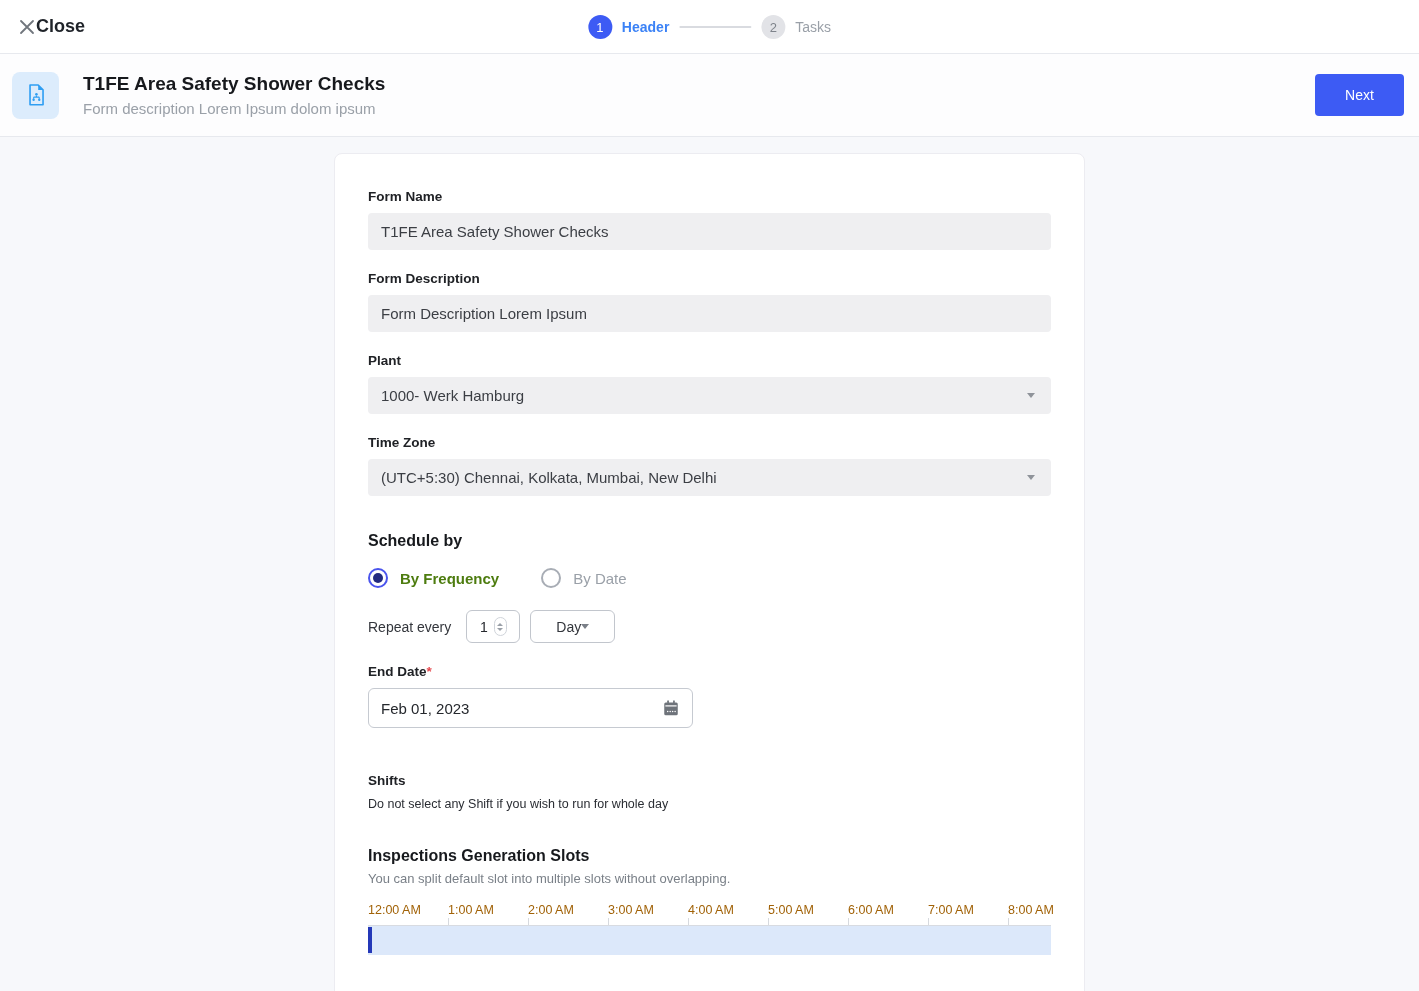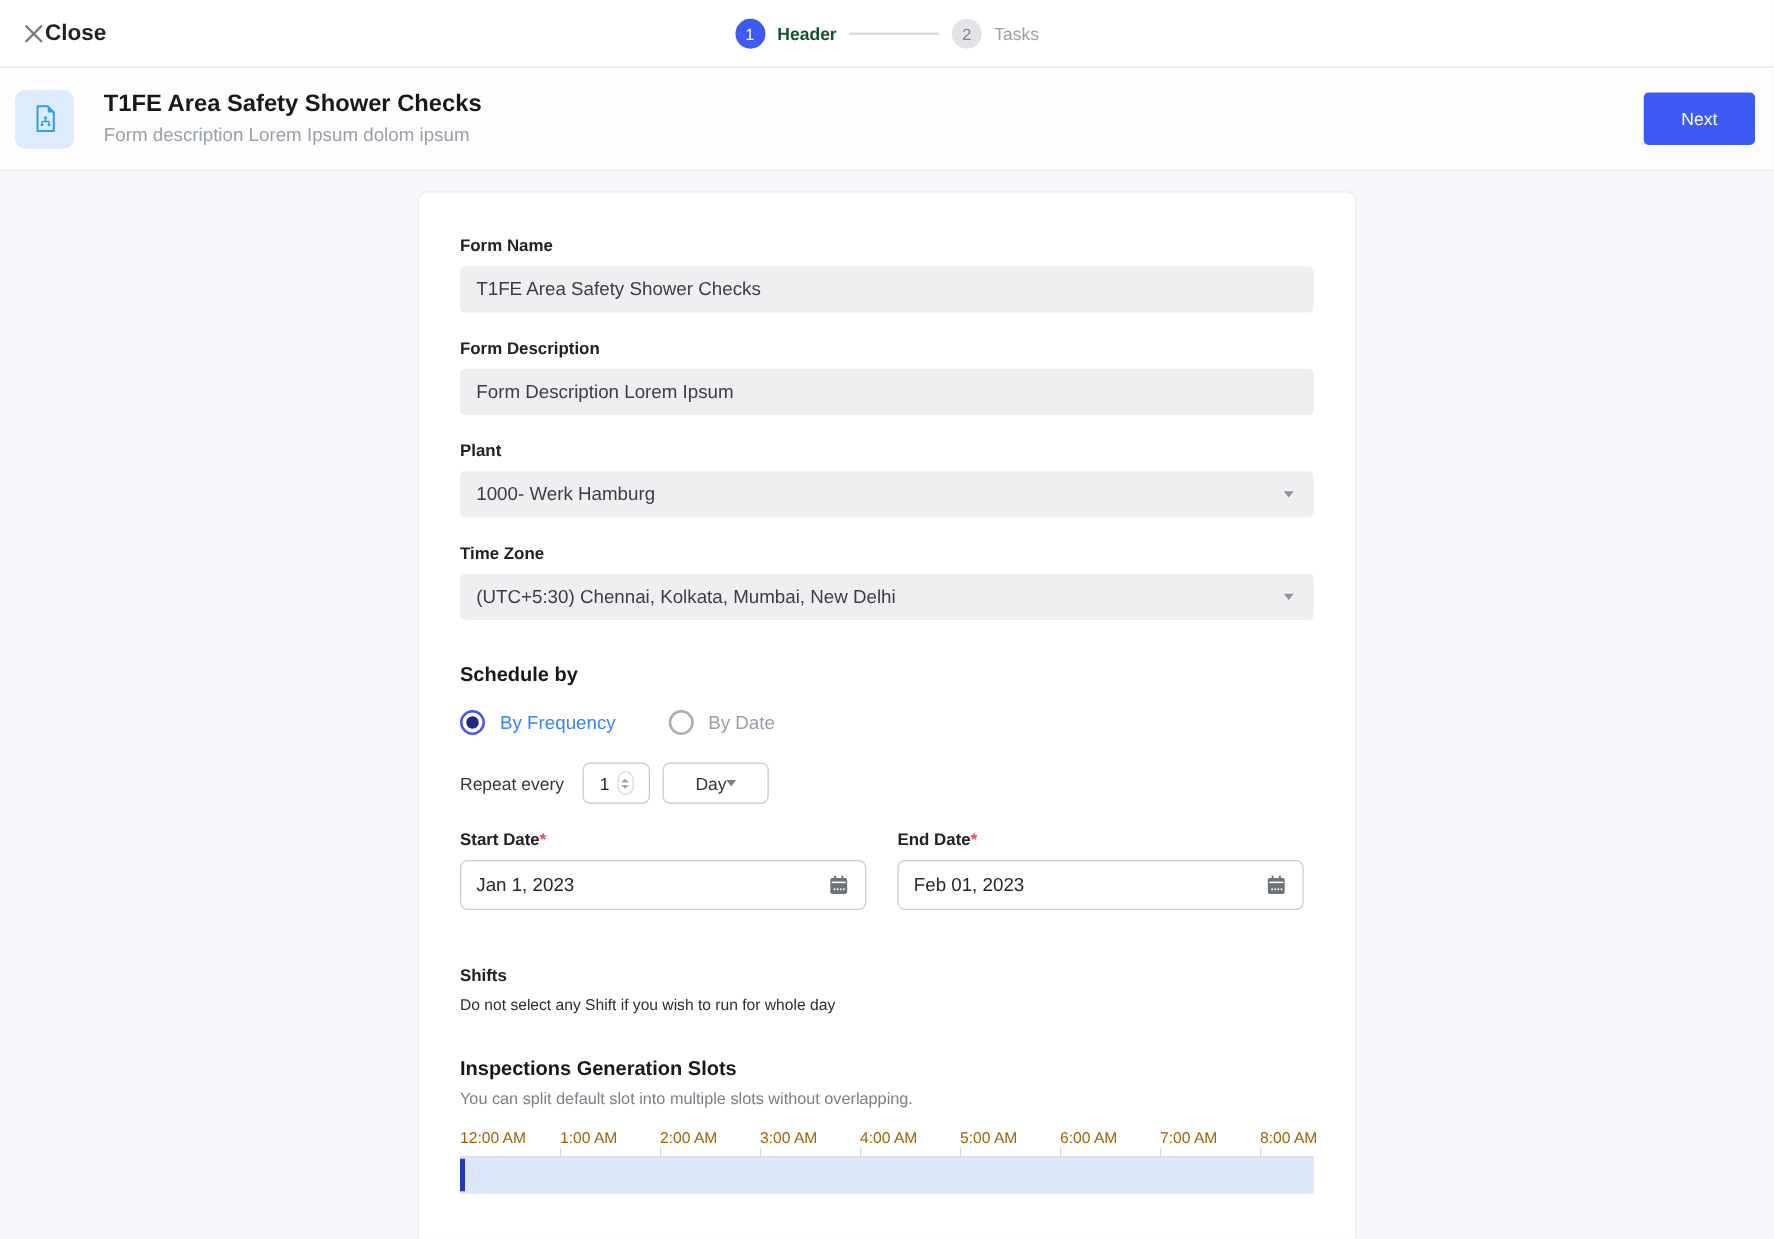--- a/index.html
+++ b/index.html
@@ -11,21 +11,21 @@
     border-bottom:1px solid #e7e9ee; display:flex; align-items:center; padding:0 18px; }
   .close-wrap { display:flex; align-items:center; cursor:pointer; background:none; border:none; }
   .close-x { display:flex; align-items:center; }
   .close-label { font-size:18px; font-weight:700; color:#1f2329; }
   .stepper { position:absolute; left:50%; top:0; height:54px; transform:translateX(-50%);
     display:flex; align-items:center; gap:10px; }
   .step-circle { width:24px; height:24px; border-radius:50%; display:flex; align-items:center;
     justify-content:center; font-size:13px; }
   .step-circle.active { background:#3d5bf4; color:#ffffff; }
   .step-circle.inactive { background:#e2e3e7; color:#7e838b; }
-  .step-label.active { font-size:14px; font-weight:700; color:#14532d; }
+  .step-label.active { font-size:14px; font-weight:700; color:#3b82f6; }
   .step-label.inactive { font-size:14px; color:#9aa0a8; }
   .step-connector { width:72px; height:2px; background:#d9dbe0; border-radius:1px; }
 
   
   .header-band { height:83px; background:#fdfdfe; border-bottom:1px solid #e7e9ee;
     display:flex; align-items:center; padding:0 15px 0 12px; }
   .form-icon-box { width:47px; height:47px; border-radius:8px; background:#dcecfc;
     display:flex; align-items:center; justify-content:center; margin-right:24px; flex:none; }
   .header-titles { display:flex; flex-direction:column; gap:5px; }
   .page-title { font-size:19px; font-weight:700; color:#17191d; }
@@ -53,21 +53,21 @@
 
   .section-heading { margin-top:36px; font-size:16px; font-weight:700; color:#17191d; }
 
   .radio-row { margin-top:18px; display:flex; align-items:center; gap:42px; }
   .radio-opt { display:flex; align-items:center; gap:12px; cursor:pointer; }
   .radio-circle { width:20px; height:20px; border-radius:50%; position:relative; flex:none; }
   .radio-circle.on { border:2px solid #4a54ed; }
   .radio-circle.on::after { content:""; position:absolute; left:50%; top:50%;
     width:10px; height:10px; border-radius:50%; background:#222a80; transform:translate(-50%,-50%); }
   .radio-circle.off { border:2px solid #a8adb5; }
-  .radio-label.on { font-size:15px; font-weight:400; color:#3b82f6; }
+  .radio-label.on { font-size:15px; font-weight:700; color:#4d7c0f; }
   .radio-label.off { font-size:15px; color:#9aa0a8; }
 
   .repeat-row { margin-top:22px; display:flex; align-items:center; }
   .repeat-label { font-size:14px; color:#33363c; margin-right:15px; }
   .count-box { width:54px; height:33px; border:1px solid #c2c6cd; border-radius:6px;
     display:flex; align-items:center; justify-content:center; gap:6px; font-size:14px;
     color:#25282d; cursor:text; }
   .num-stepper { width:13px; height:19px; border:1px solid #d0d4da; border-radius:7px;
     display:flex; flex-direction:column; align-items:center; justify-content:center; gap:2px;
     cursor:pointer; }
@@ -190,38 +190,20 @@
         <span class="tri-dn"></span>
       </span>
     </div>
     <div class="unit-box">
       <span>Day</span>
       <span class="caret-sm"></span>
     </div>
   </div>
 
   <div class="dates-row">
-    <div class="date-col">
-      <div class="field-label">
-        <span>Start Date</span><span class="req">*</span>
-      </div>
-      <div class="date-input">
-        <span>Jan 1, 2023</span>
-        <svg width="18" height="18" viewBox="0 0 24 24">
-          <rect x="3" y="4.5" width="18" height="17" rx="2" fill="#6e737a"></rect>
-          <rect x="7" y="1.8" width="2.2" height="4.6" rx="1.1" fill="#6e737a"></rect>
-          <rect x="14.8" y="1.8" width="2.2" height="4.6" rx="1.1" fill="#6e737a"></rect>
-          <rect x="4.5" y="8.4" width="15" height="1.6" fill="#ffffff"></rect>
-          <circle cx="7.6" cy="16.5" r="1" fill="#ffffff"></circle>
-            <circle cx="10.9" cy="16.5" r="1" fill="#ffffff"></circle>
-          <circle cx="14.2" cy="16.5" r="1" fill="#ffffff"></circle>
-            <circle cx="17.5" cy="16.5" r="1" fill="#ffffff"></circle>
-        </svg>
-      </div>
-    </div>
     <div class="date-col">
       <div class="field-label">
         <span>End Date</span><span class="req">*</span>
       </div>
       <div class="date-input">
         <span>Feb 01, 2023</span>
         <svg width="18" height="18" viewBox="0 0 24 24">
           <rect x="3" y="4.5" width="18" height="17" rx="2" fill="#6e737a"></rect>
           <rect x="7" y="1.8" width="2.2" height="4.6" rx="1.1" fill="#6e737a"></rect>
           <rect x="14.8" y="1.8" width="2.2" height="4.6" rx="1.1" fill="#6e737a"></rect>

